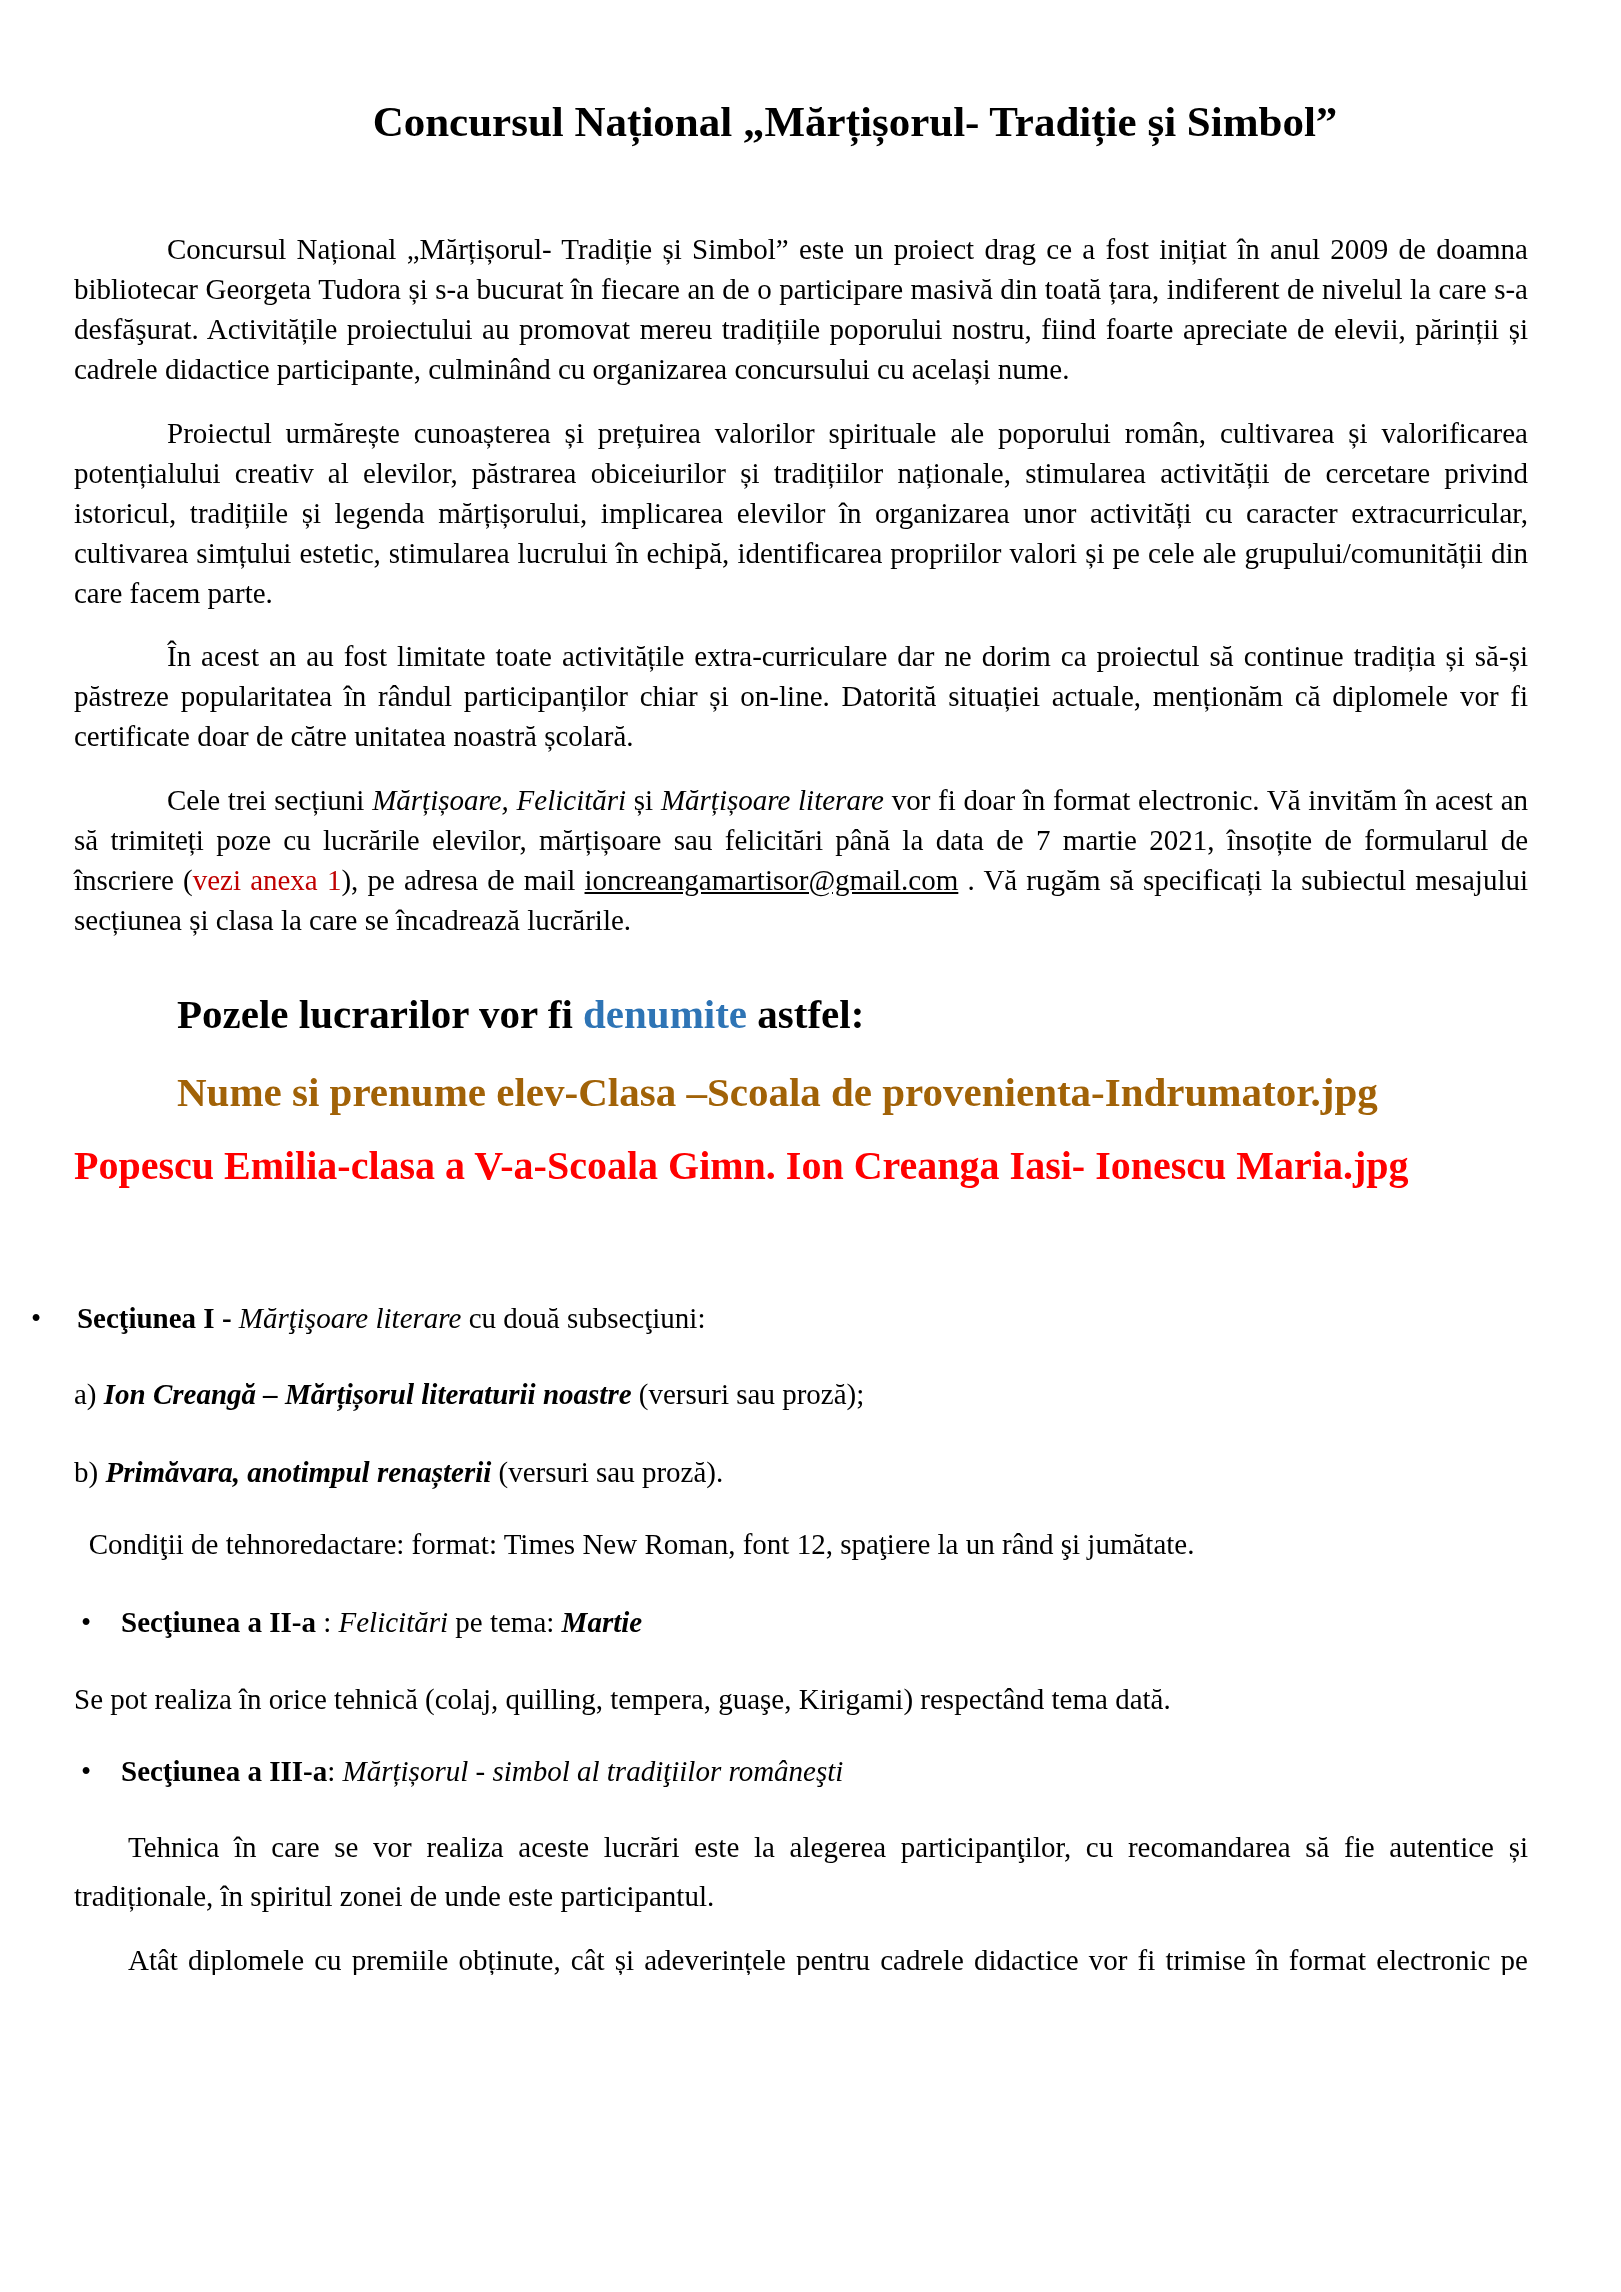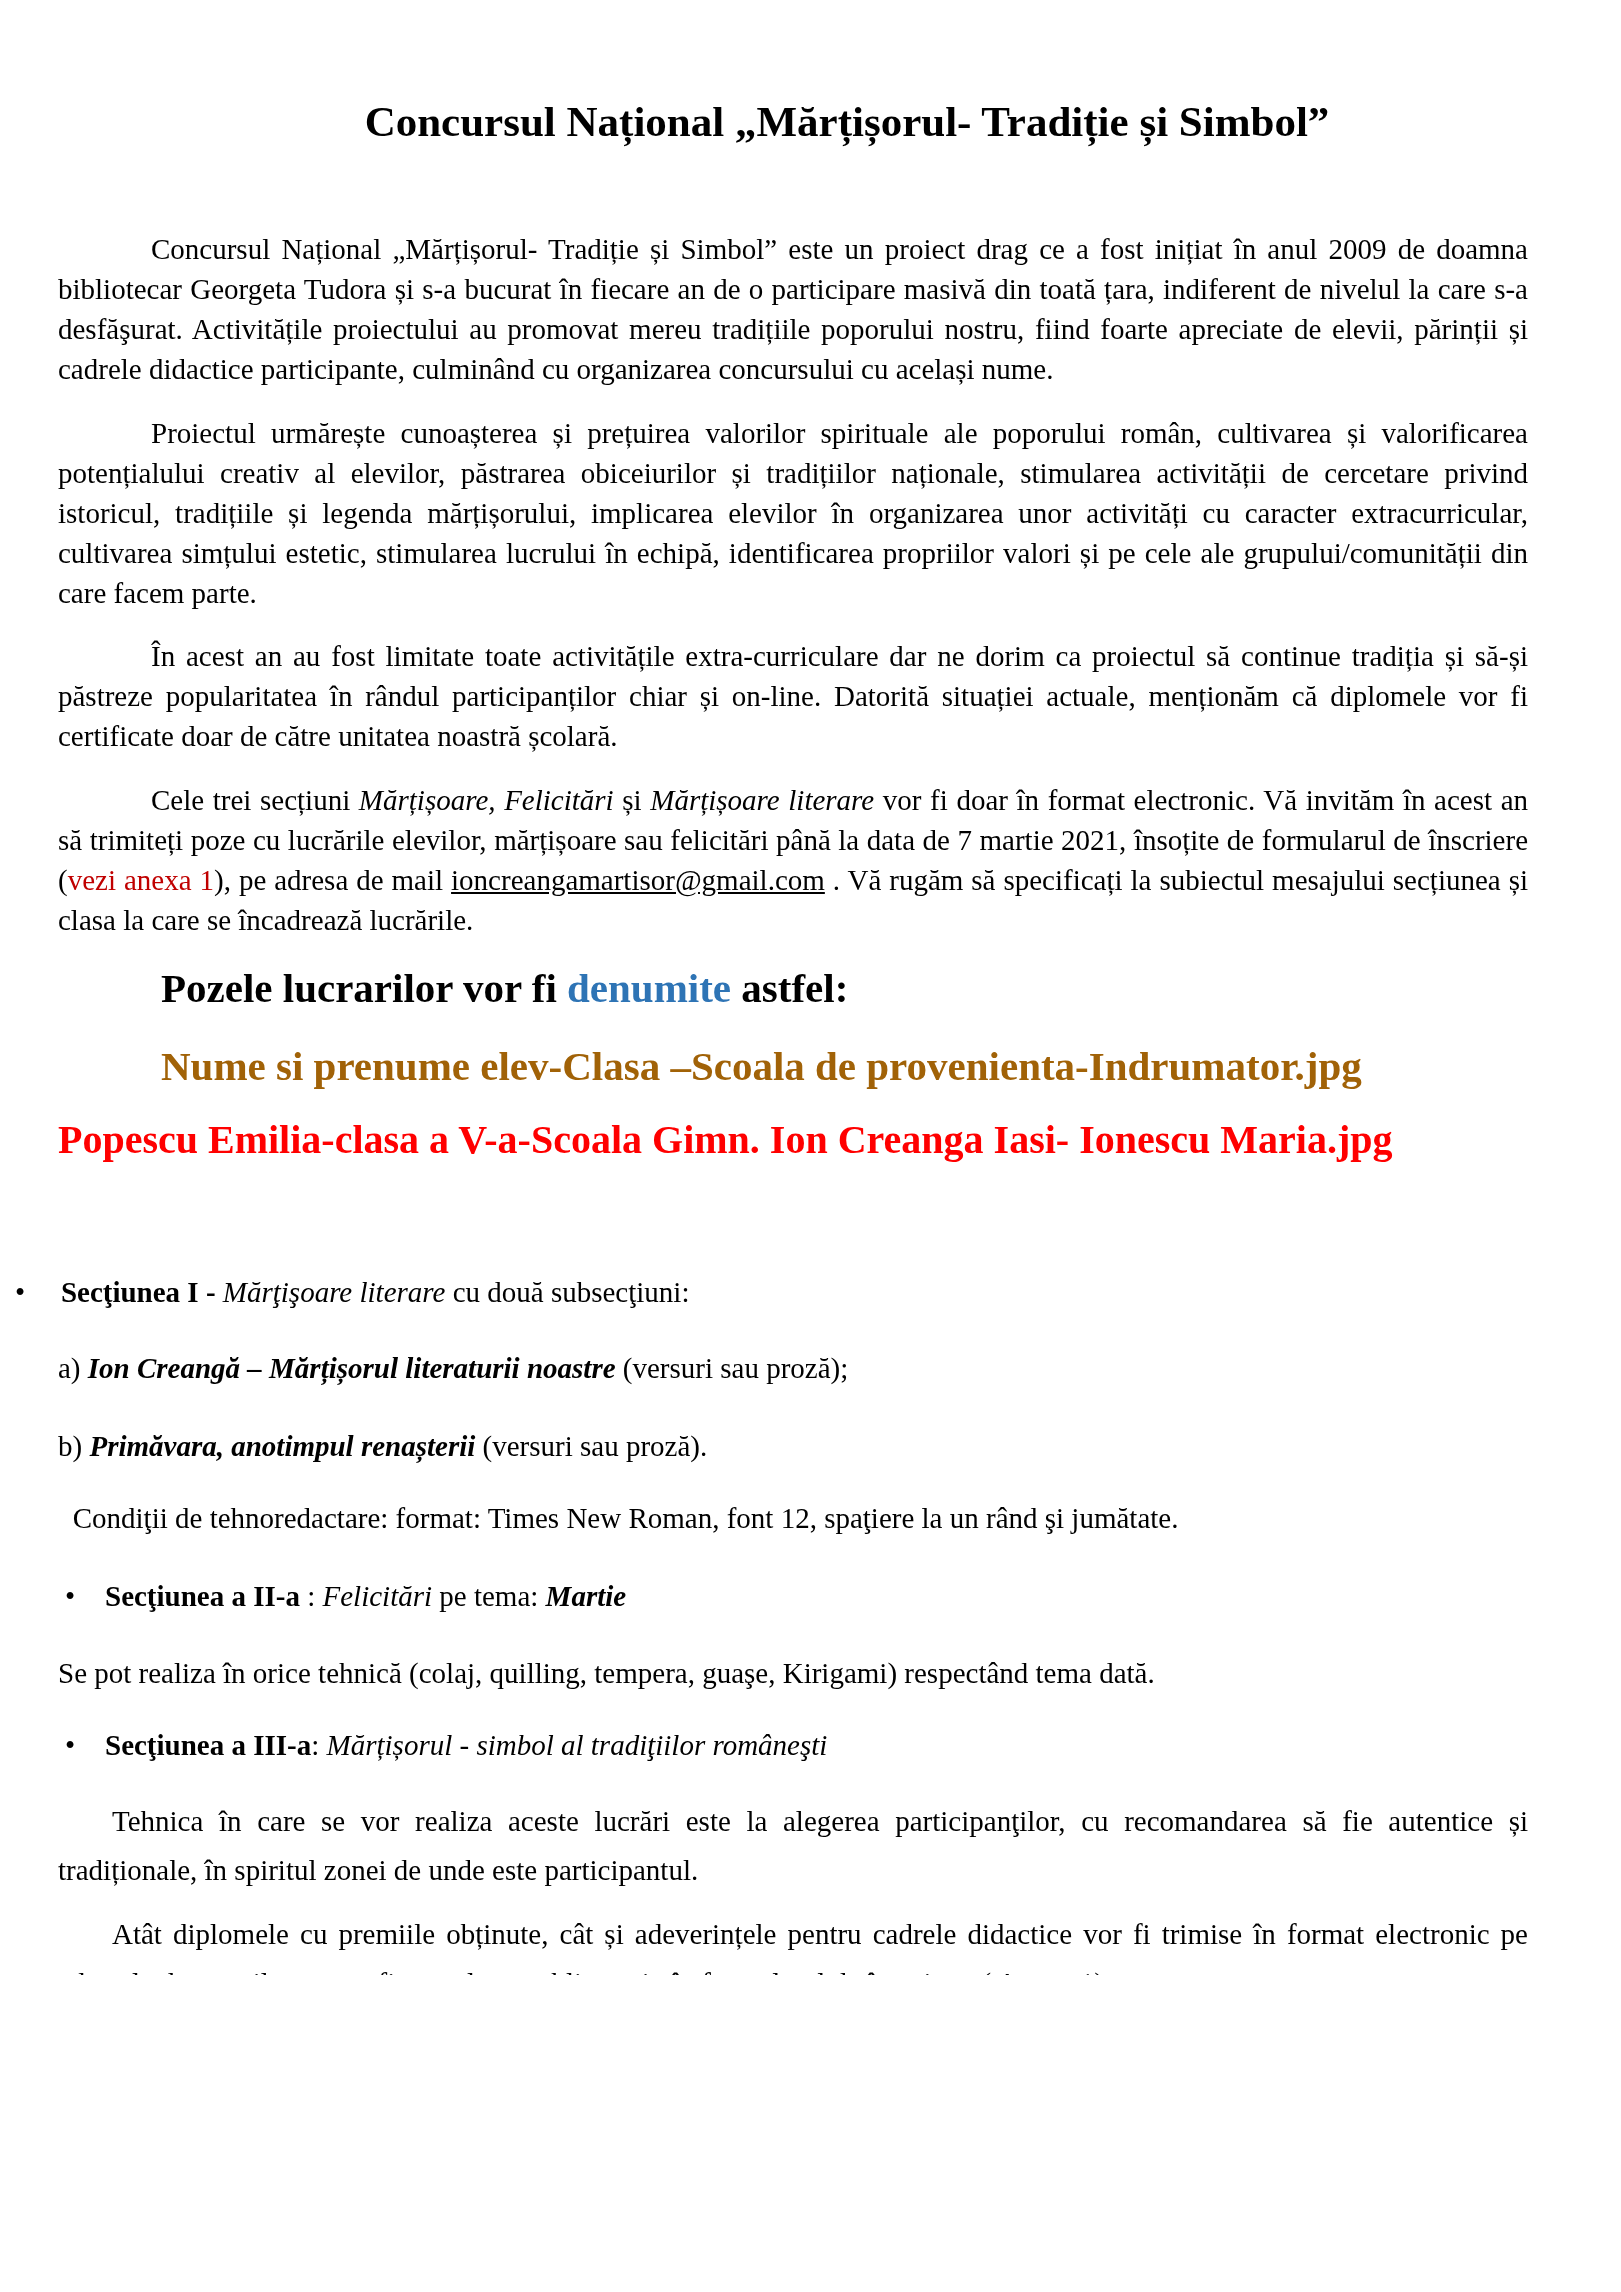--- a/index.html
+++ b/index.html
@@ -2,21 +2,21 @@
 <html><head>
 <meta charset="utf-8">
 <style>
   html,body { margin:0; padding:0; background:#ffffff; }
   .page {
     position:relative;
     width:1621px; height:1975px;
     margin:0 auto;
     background:#ffffff;
     box-sizing:border-box;
-    padding:96px 93px 0 58px;
+    padding:96px 93px 0 74px;
     font-family:"Liberation Serif", serif;
     font-size:29px; line-height:40px;
     color:#000000;
     overflow:hidden;
   }
   .title {
     margin:0; padding-left:108px;
     font-size:43px; line-height:51px;
     font-weight:bold; text-align:center;
   }
@@ -26,21 +26,21 @@
   .first { margin-top:82px; }
   .it { font-style:italic; }
   .bold { font-weight:bold; }
   .bi { font-weight:bold; font-style:italic; }
   .red-ref { color:#c00000; }
   .link { color:#000000; text-decoration:underline; cursor:pointer; }
   .h-big {
     font-size:41px; line-height:47px; font-weight:bold;
     padding-left:103px; white-space:nowrap;
   }
-  .h1 { margin-top:25px; }
+  .h1 { margin-top:51px; }
   .h2 { margin-top:31px; color:#a16207; }
   .h3 { margin-top:30px; padding-left:113px; }
   .h-red {
     margin-top:24.5px;
     font-size:40px; line-height:51px; font-weight:bold;
     color:#ff0000; white-space:nowrap; padding-left:0;
   }
   .blue { color:#2e74b5; }
   .row { position:relative; }
   .bullet { position:absolute; top:0; font-size:29px; }

